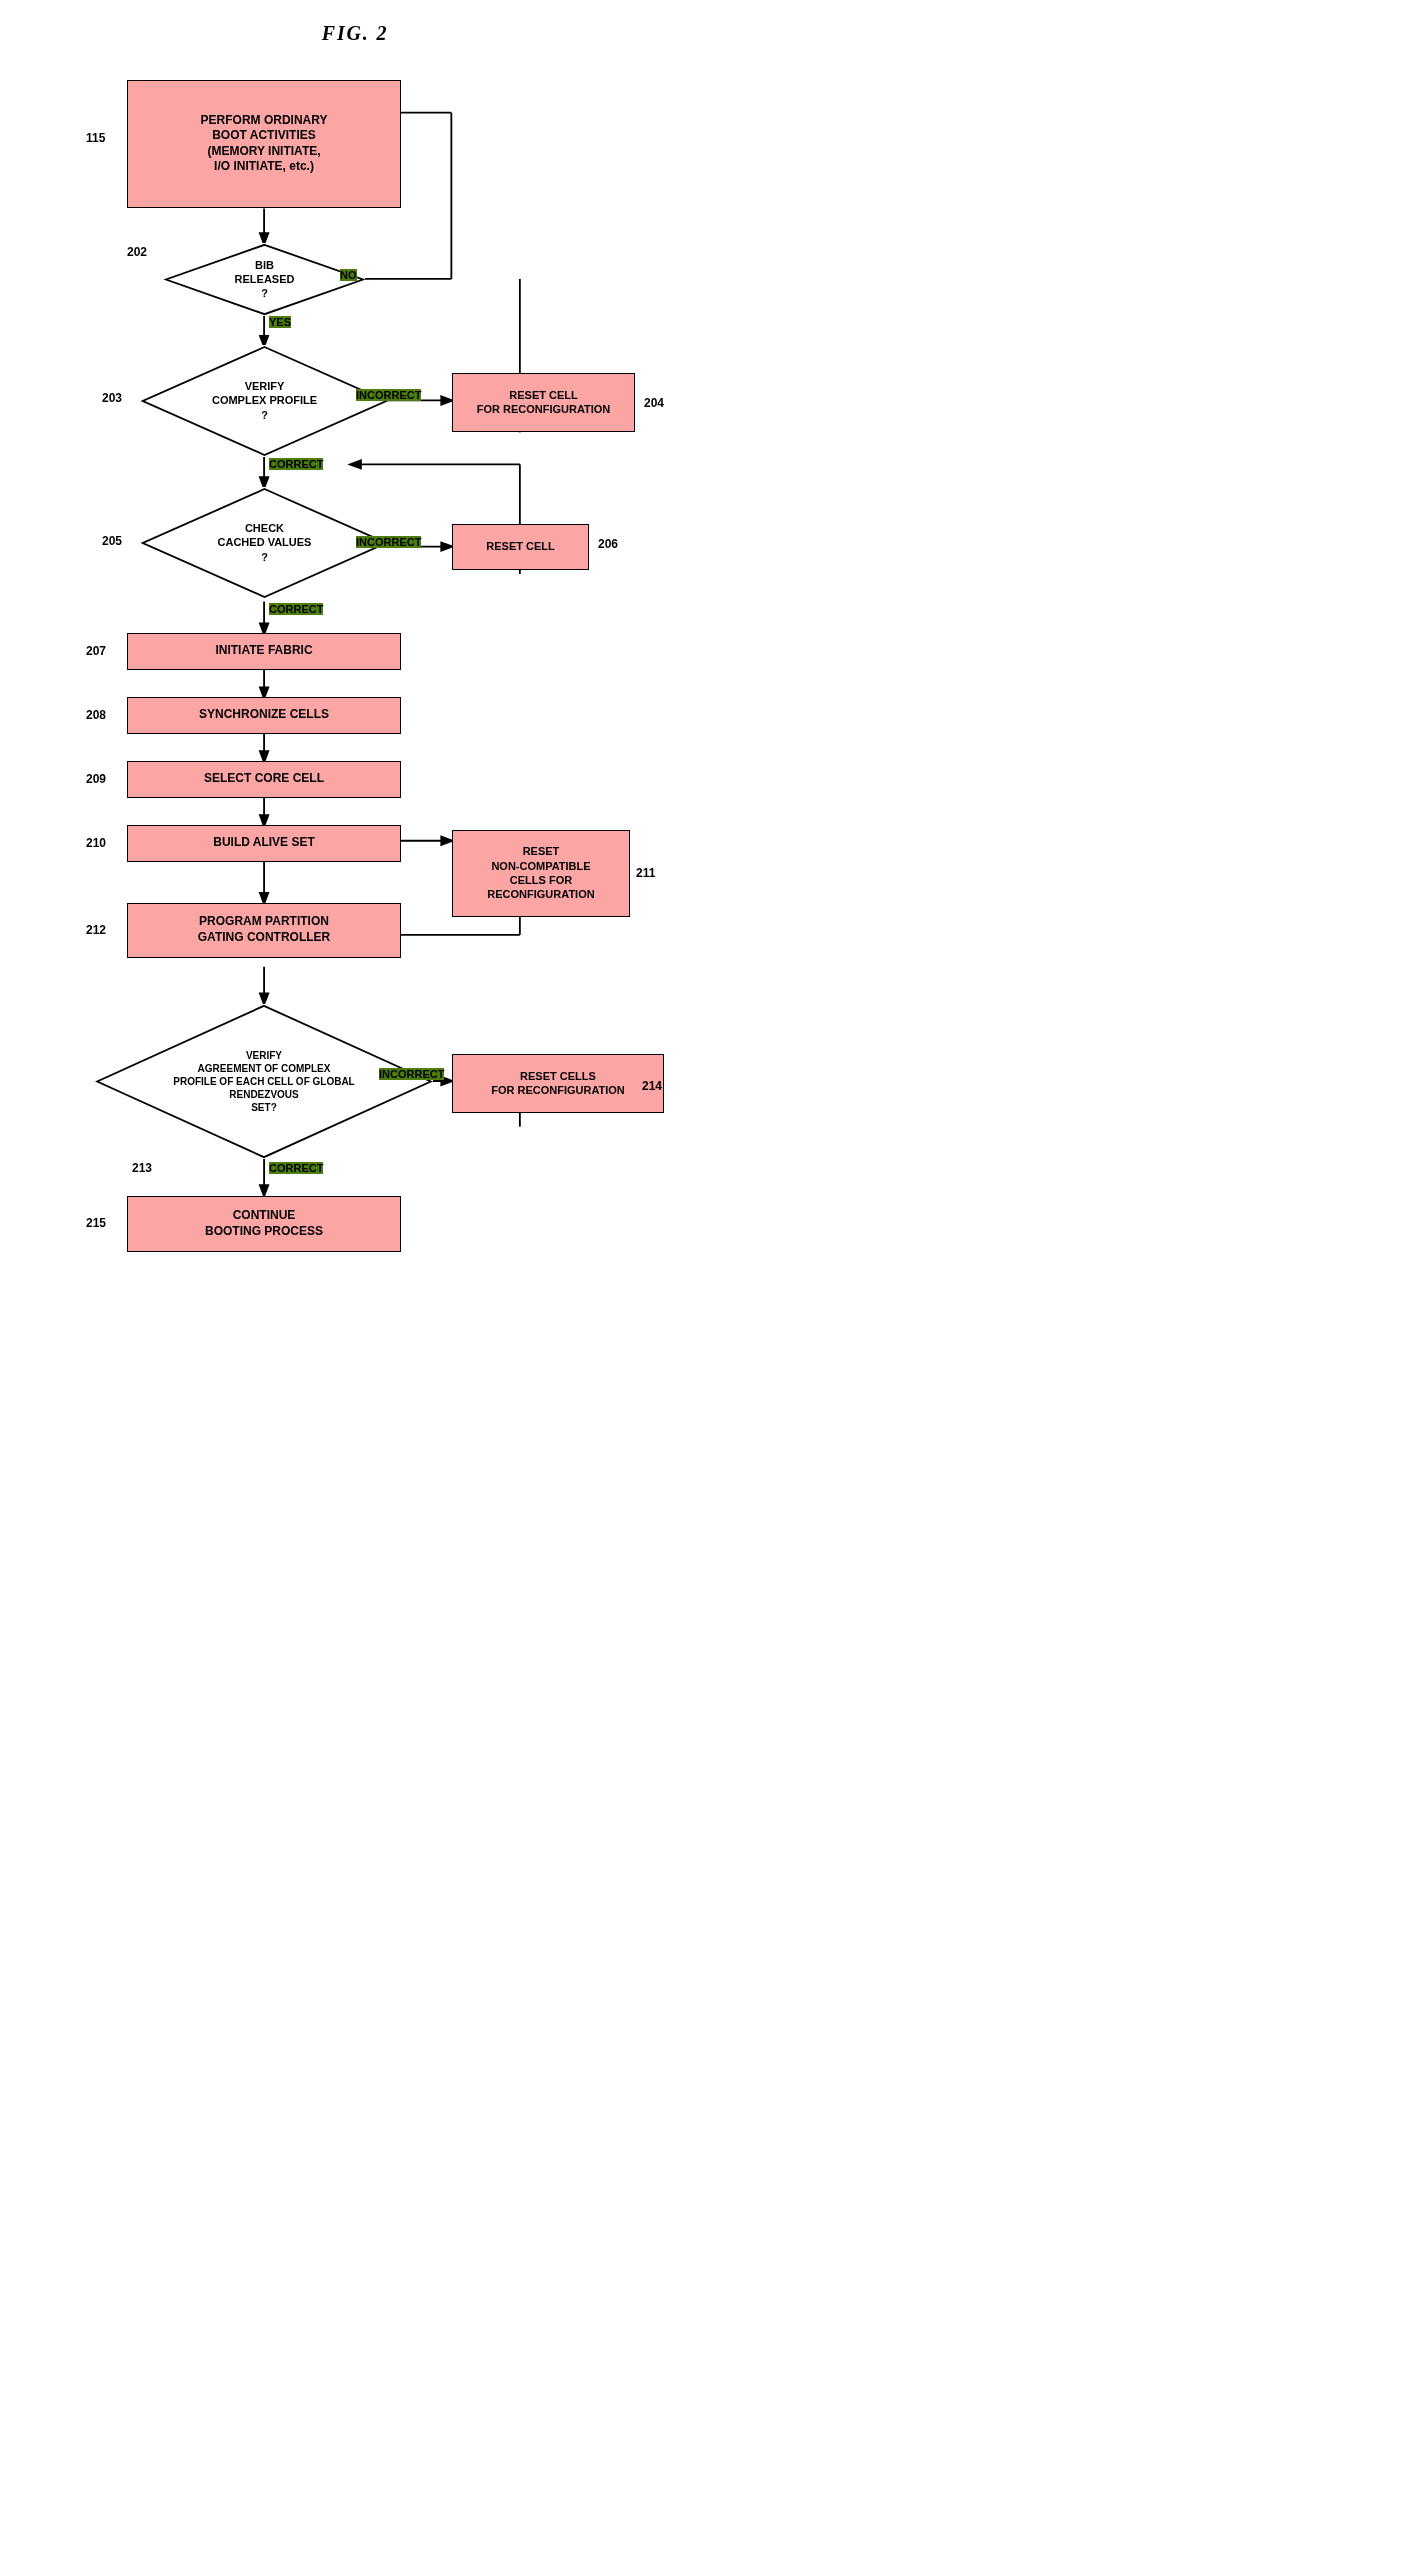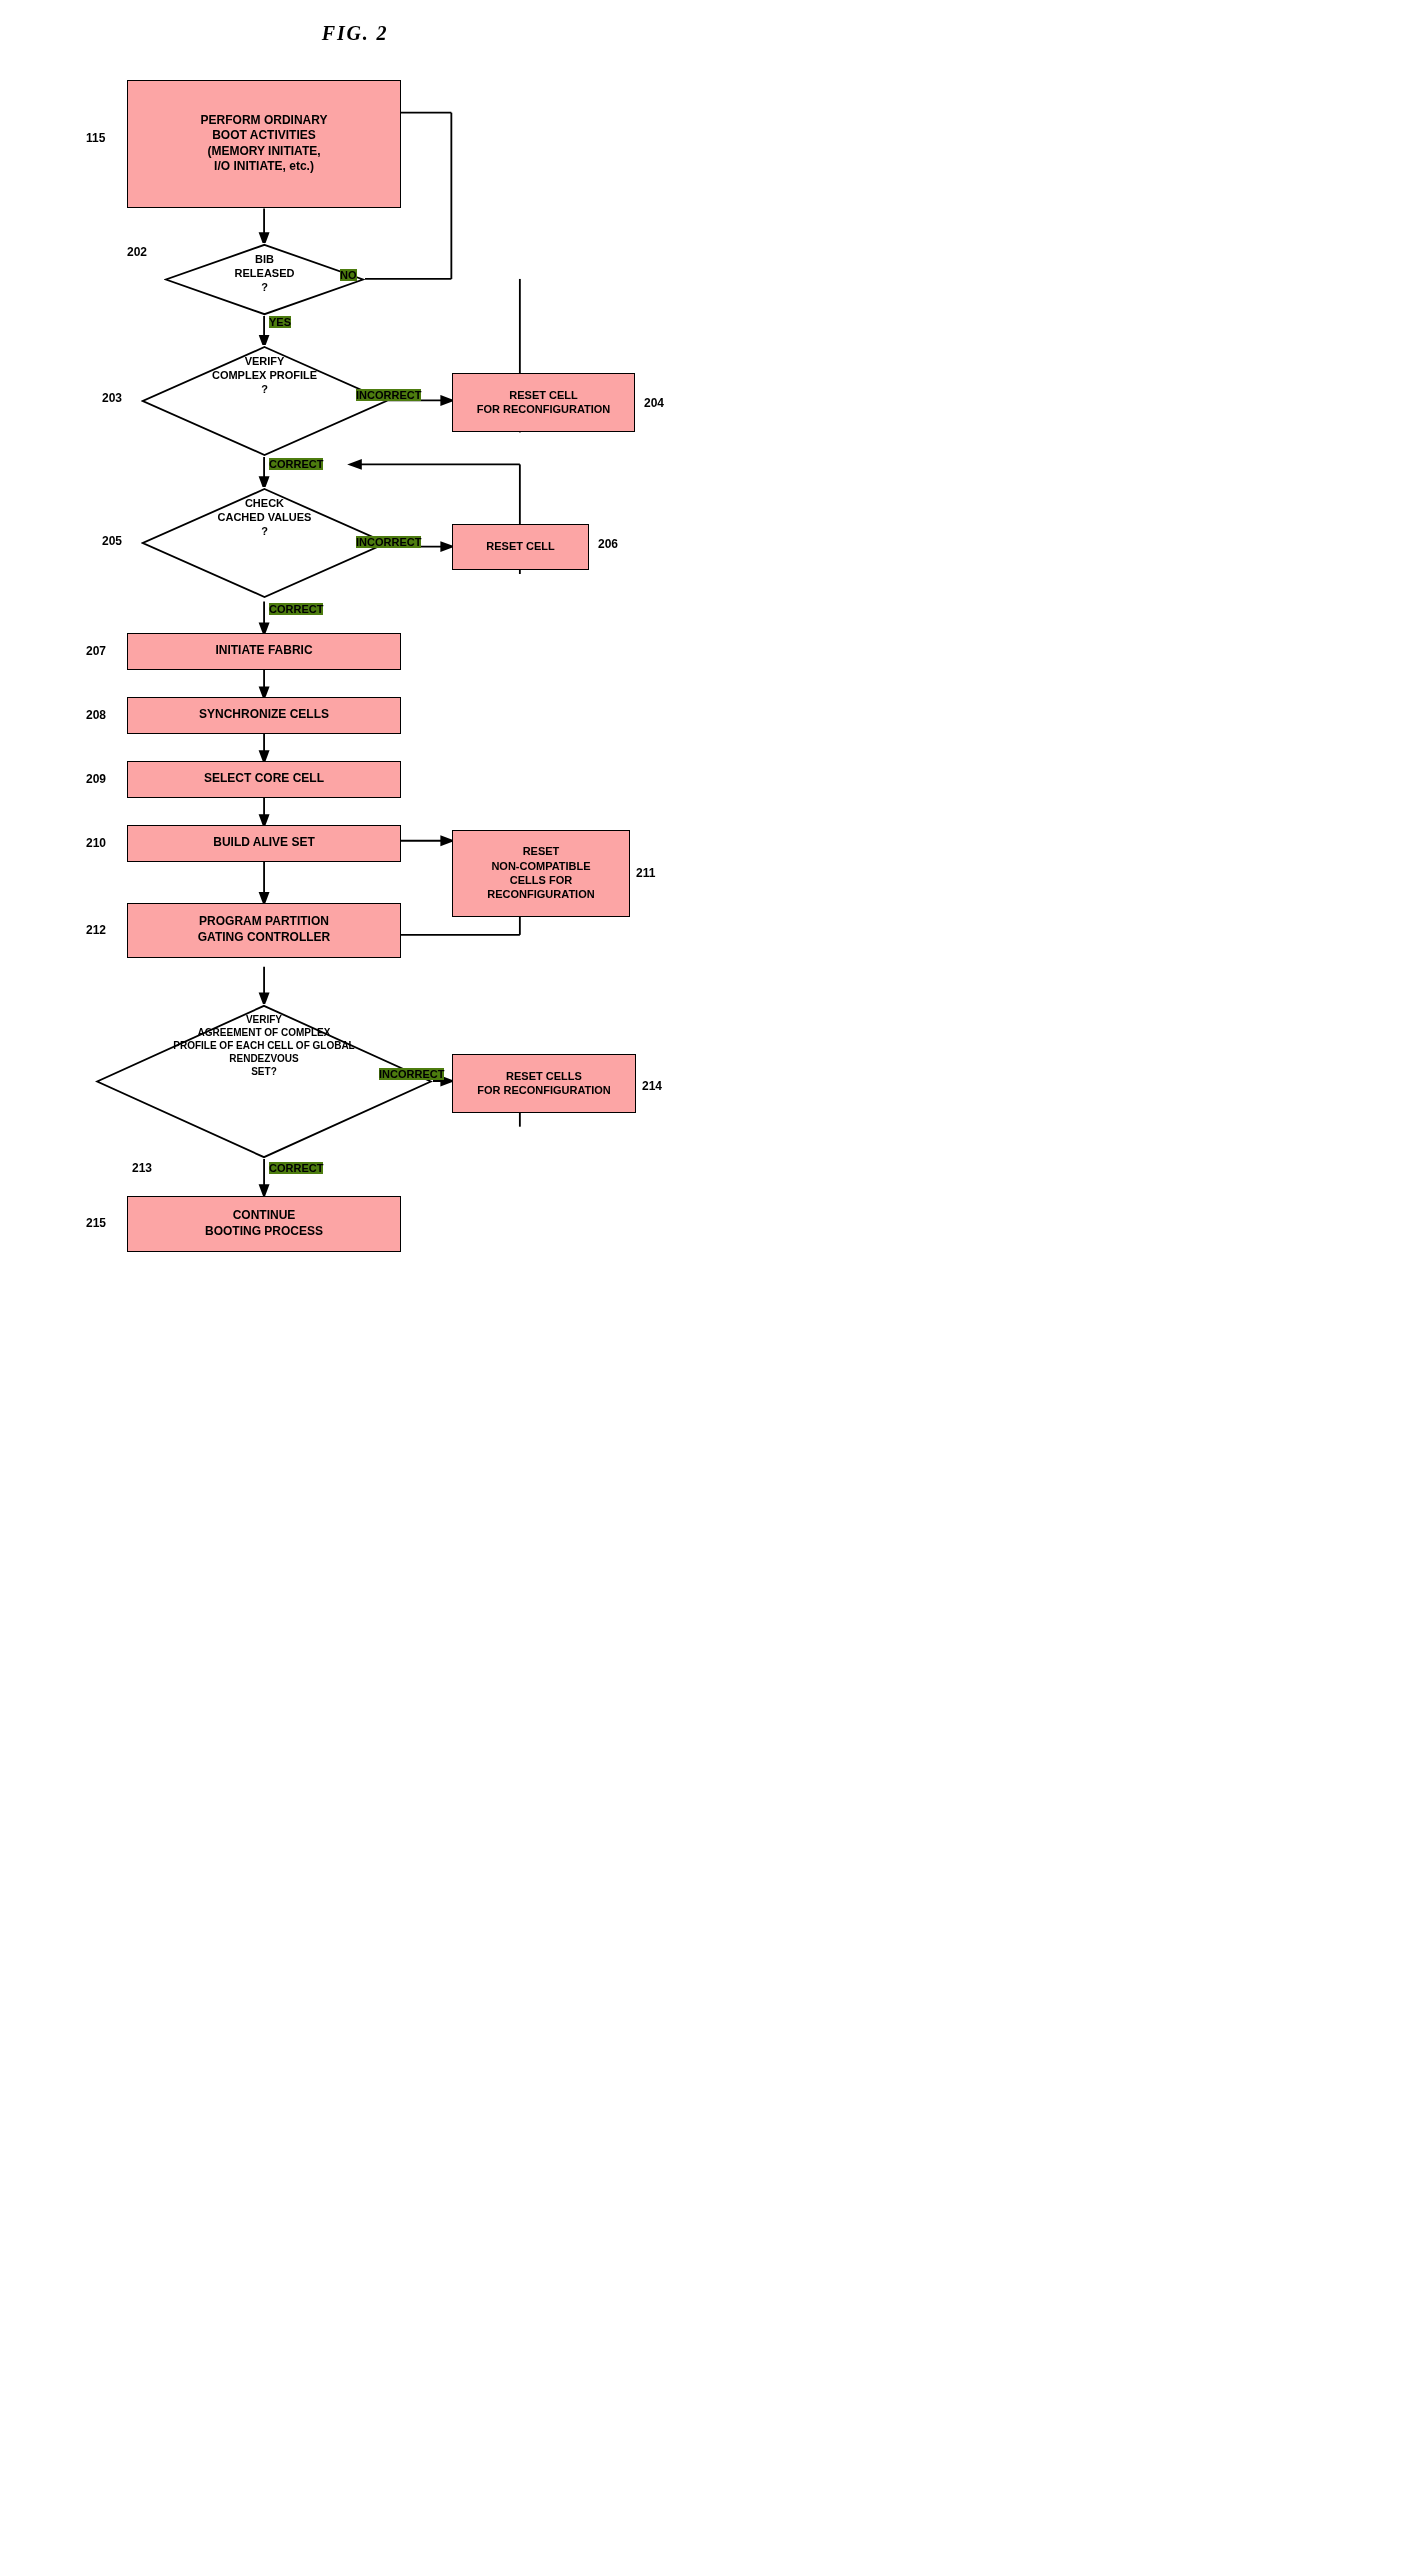--- a/index.html
+++ b/index.html
@@ -44,20 +44,21 @@
       text-align: center;
       font-size: 12px;
       font-weight: bold;
       font-family: Arial, sans-serif;
       line-height: 1.3;
     }
     .fc-diamond {
       position: absolute;
       background: #fff;
       display: flex;
+      align-items: center;
       justify-content: center;
       text-align: center;
       font-size: 11px;
       font-weight: bold;
       font-family: Arial, sans-serif;
       line-height: 1.3;
     }
     .fc-diamond .diamond-shape {
       position: absolute;
       top: 0; left: 0;
@@ -258,21 +259,21 @@
 RENDEZVOUS
 SET?</div>
     </div>
 
     <div class="label" style="left:357px; top:1006px;">INCORRECT</div>
 
     <div class="label" style="left:247px; top:1100px;">CORRECT</div>
 
     <div class="node-label" style="left:110px; top:1099px;">213</div>
 
-    <div class="fc-rect" style="left:430px; top:992px; width:184px; height:59px; font-size:11px;">
+    <div class="fc-rect" style="left:430px; top:992px; width:212px; height:59px; font-size:11px;">
       <span style="white-space:pre-line; font-family:Arial,sans-serif; font-weight:bold; font-size:11px;">RESET CELLS
 FOR RECONFIGURATION</span>
     </div>
     <div class="node-label" style="left:620px; top:1017px;">214</div>
 
     <div class="fc-rect" style="left:105px; top:1134px; width:274px; height:56px; font-size:12px;">
       <span style="white-space:pre-line; font-family:Arial,sans-serif; font-weight:bold; font-size:12px;">CONTINUE
 BOOTING PROCESS</span>
     </div>
     <div class="node-label" style="left:64px; top:1154px;">215</div>

